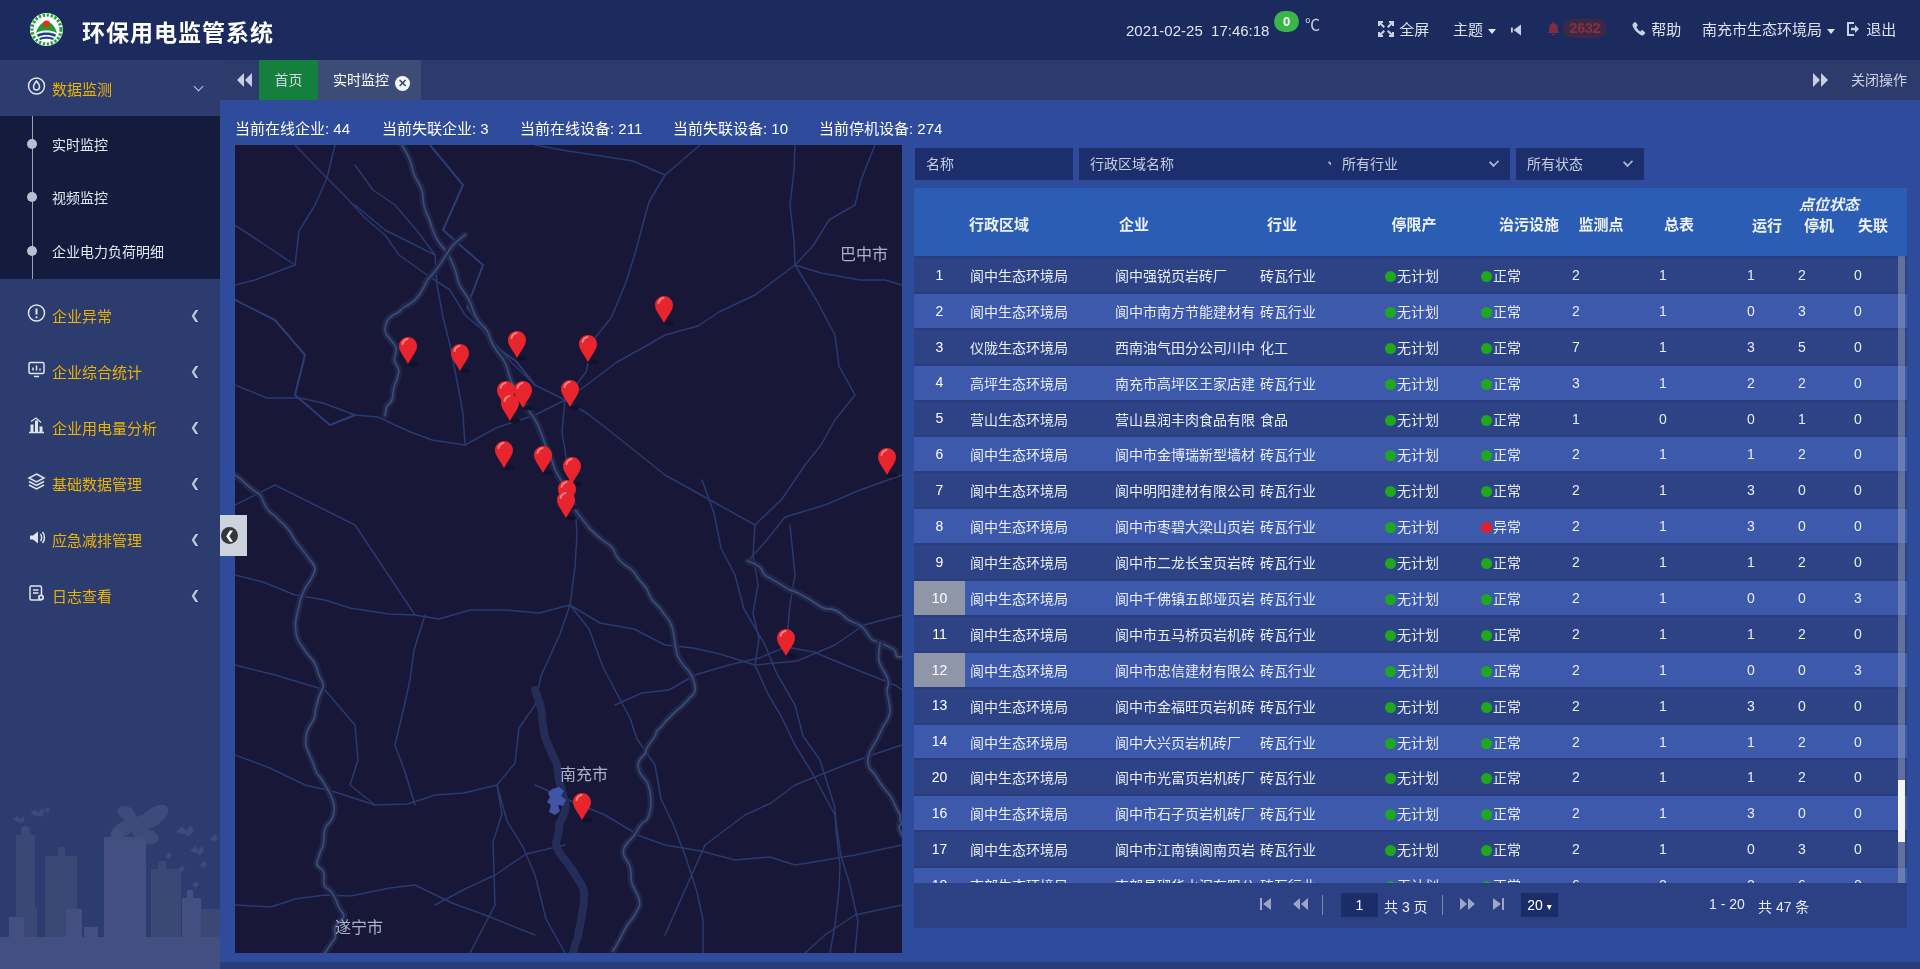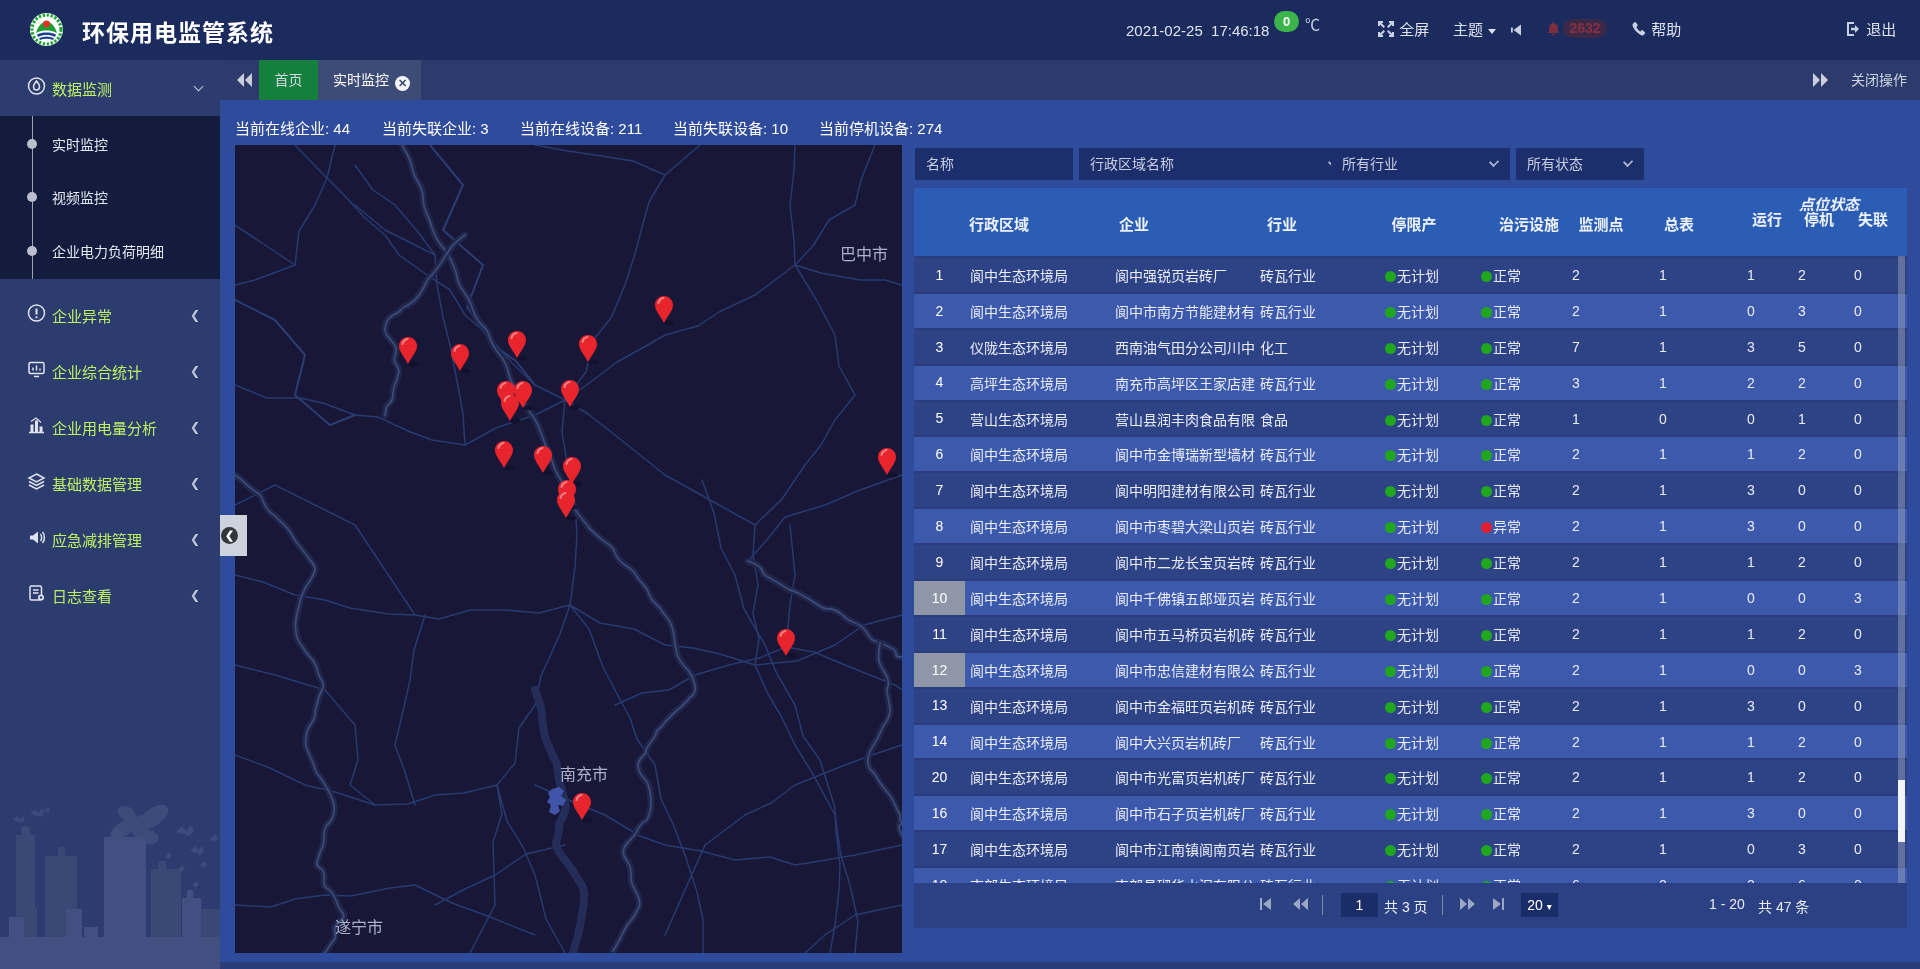--- a/index.html
+++ b/index.html
@@ -10,21 +10,21 @@
 #hdr .date{position:absolute;left:1126px;top:22px;font-size:15px;color:#dfe4f0}
 .pill0{position:absolute;left:1274px;top:11px;width:25px;height:21px;border-radius:11px;background:#3bb54a;color:#fff;font-size:13px;font-weight:bold;text-align:center;line-height:21px}
 .celsius{position:absolute;left:1305px;top:13px;color:#c9d1e4;font-size:15px}
 .hitem{position:absolute;top:0;height:76px;line-height:60px;color:#dce1ee;font-size:15px;white-space:nowrap}
 .caret{display:inline-block;width:0;height:0;border-left:4.5px solid transparent;border-right:4.5px solid transparent;border-top:5.5px solid #dce1ee;vertical-align:middle;margin-left:5px}
 .badge{position:absolute;left:1563px;top:19px;width:44px;height:19px;background:#3c2948;border-radius:10px;color:#872f40;font-size:14px;font-weight:bold;text-align:center;line-height:19px}
 .bell{position:absolute;left:1547px;top:22px;color:#7e2e3f;font-size:14px}
 
 #side{position:absolute;left:0;top:60px;width:220px;height:909px;background:#2c3c6e;z-index:20}
 #side .mi{position:relative;height:56px}
-#side .mi .txt{position:absolute;left:52px;top:50%;transform:translateY(-50%);color:#bef264;font-size:15px}
+#side .mi .txt{position:absolute;left:52px;top:50%;transform:translateY(-50%);color:#eab308;font-size:15px}
 #side .mi .ic{position:absolute;left:27px;top:50%;transform:translateY(-50%)}
 #side .mi .ar{position:absolute;right:20px;top:50%;transform:translateY(-50%);color:#c2c9da;font-size:12px}
 #sub{background:#141c3e;height:163px;position:relative}
 #sub .vline{position:absolute;left:32px;top:0;width:1px;height:163px;background:#9aa2b8}
 #sub .si{position:absolute;left:0;width:220px;height:30px}
 #sub .si .dot{position:absolute;left:27px;top:50%;margin-top:-5px;width:10px;height:10px;border-radius:50%;background:#b9bfcf}
 #sub .si .txt{position:absolute;left:52px;top:50%;transform:translateY(-50%);color:#e3e7f1;font-size:14px}
 #skyline{position:absolute;left:0;bottom:0;width:220px;height:290px}
 
 #tabs{position:absolute;left:220px;top:60px;width:1700px;height:40px;background:#2c3b6c;z-index:25}
@@ -47,21 +47,21 @@
 #toggle{position:absolute;left:220px;top:515px;width:27px;height:41px;background:#ccd3dd;z-index:26}
 #toggle .circ{position:absolute;left:1px;top:12px;width:17px;height:17px;border-radius:50%;background:#33373d;color:#fff;text-align:center;line-height:17px;font-size:11px;font-weight:bold}
 
 #filters{position:absolute;left:915px;top:148px;height:32px}
 .fbox{position:absolute;top:0;height:32px;background:#1c2e6b;color:#c7cee2;font-size:14px;line-height:32px;padding-left:11px}
 .fbox .chev{position:absolute;right:12px;top:12px;width:8px;height:8px;border-left:2px solid #aeb8d2;border-bottom:2px solid #aeb8d2;transform:rotate(-45deg) scale(1,.8);margin-top:-2px}
 #thead{position:absolute;left:914px;top:188px;width:993px;height:68px;background:#2b5db5;color:#eef2fa;font-weight:bold;font-size:15px}
 #thead span{position:absolute;transform:translateX(-50%);white-space:nowrap}
 #thead .r1{top:25px}
 #thead .pw{top:5px;font-style:italic}
-#thead .r2{top:20px}
+#thead .r2{top:26px}
 #tbody{position:absolute;left:914px;top:256px;width:993px;height:627px;overflow:hidden}
 .tr{display:flex;height:35.9px;border-top:2px solid #2a3c7c;color:#e9edf7;font-size:14px;align-items:center}
 .rd{background:#2e4286}
 .rl{background:#3c59ab}
 .tr div{flex:none;text-align:center}
 .c0{width:51px}
 .c0 span{display:inline-block;min-width:51px;line-height:34.3px;color:#fff}
 .c0 .gn{background:#8e96a8}
 .c1{width:108px}
 .c2{width:182px;text-align:left!important;padding-left:42px;white-space:nowrap;overflow:hidden}
@@ -108,20 +108,21 @@
           <path d="M11,1.5 L11,12.5 L3.5,7 Z"></path>
           <rect x="1" y="4.5" width="1.8" height="5"></rect>
         </svg></span></div>
  <div class="bell"><svg width="13" height="14" viewBox="0 0 13 14" fill="#7e2e3f">
         <path d="M6.5,0.5 C7.1,0.5 7.6,1 7.6,1.6 C9.5,2.1 10.8,3.8 10.8,5.8 L10.8,9 L12.3,11 L0.7,11 L2.2,9 L2.2,5.8 C2.2,3.8 3.5,2.1 5.4,1.6 C5.4,1 5.9,0.5 6.5,0.5 Z M5,12 L8,12 C8,12.9 7.3,13.6 6.5,13.6 C5.7,13.6 5,12.9 5,12 Z"></path>
       </svg></div>
     <div class="badge">2632</div>
  <div class="hitem" style="left:1631px"><span style="vertical-align:-2px"><svg width="16" height="16" viewBox="0 0 16 16" fill="#c9d1e4">
           <path d="M3.6,1.2 C4,0.9 4.6,1 4.9,1.4 L6.6,3.8 C6.9,4.2 6.8,4.7 6.4,5 L5.3,5.9 C5.9,7.2 7.9,9.6 9.4,10.4 L10.4,9.4 C10.7,9 11.3,9 11.6,9.3 L13.9,11.2 C14.3,11.5 14.3,12.1 14,12.4 L12.6,14 C12.2,14.4 11.6,14.6 11,14.4 C6.8,13.1 2.4,8.1 1.5,4.3 C1.4,3.8 1.5,3.2 1.9,2.8 Z"></path>
         </svg></span> 帮助</div>
+ <div class="hitem" style="left:1702px">南充市生态环境局<span class="caret"></span></div>
  <div class="hitem" style="left:1845px"><span style="vertical-align:-2px"><svg width="17" height="16" viewBox="0 0 17 16" fill="#c9d1e4">
           <path d="M2,1 L9,1 L9,3 L4,3 L4,13 L9,13 L9,15 L2,15 Z"></path>
           <path d="M10,4 L14,8 L10,12 L10,9.2 L6,9.2 L6,6.8 L10,6.8 Z"></path>
         </svg></span> 退出</div>
 </div>
 <div id="side">
  <div class="mi">
       <span class="ic"><svg width="19" height="19" viewBox="0 0 19 19" fill="none" stroke="#dfe4ee" stroke-width="1.5">
           <circle cx="9.5" cy="9.5" r="8"></circle>
           <path d="M9.5,4.5 C11.5,7 12.5,8.5 12.5,10.2 C12.5,12 11.2,13.5 9.5,13.5 C7.8,13.5 6.5,12 6.5,10.2 C6.5,8.5 7.5,7 9.5,4.5 Z"></path>

